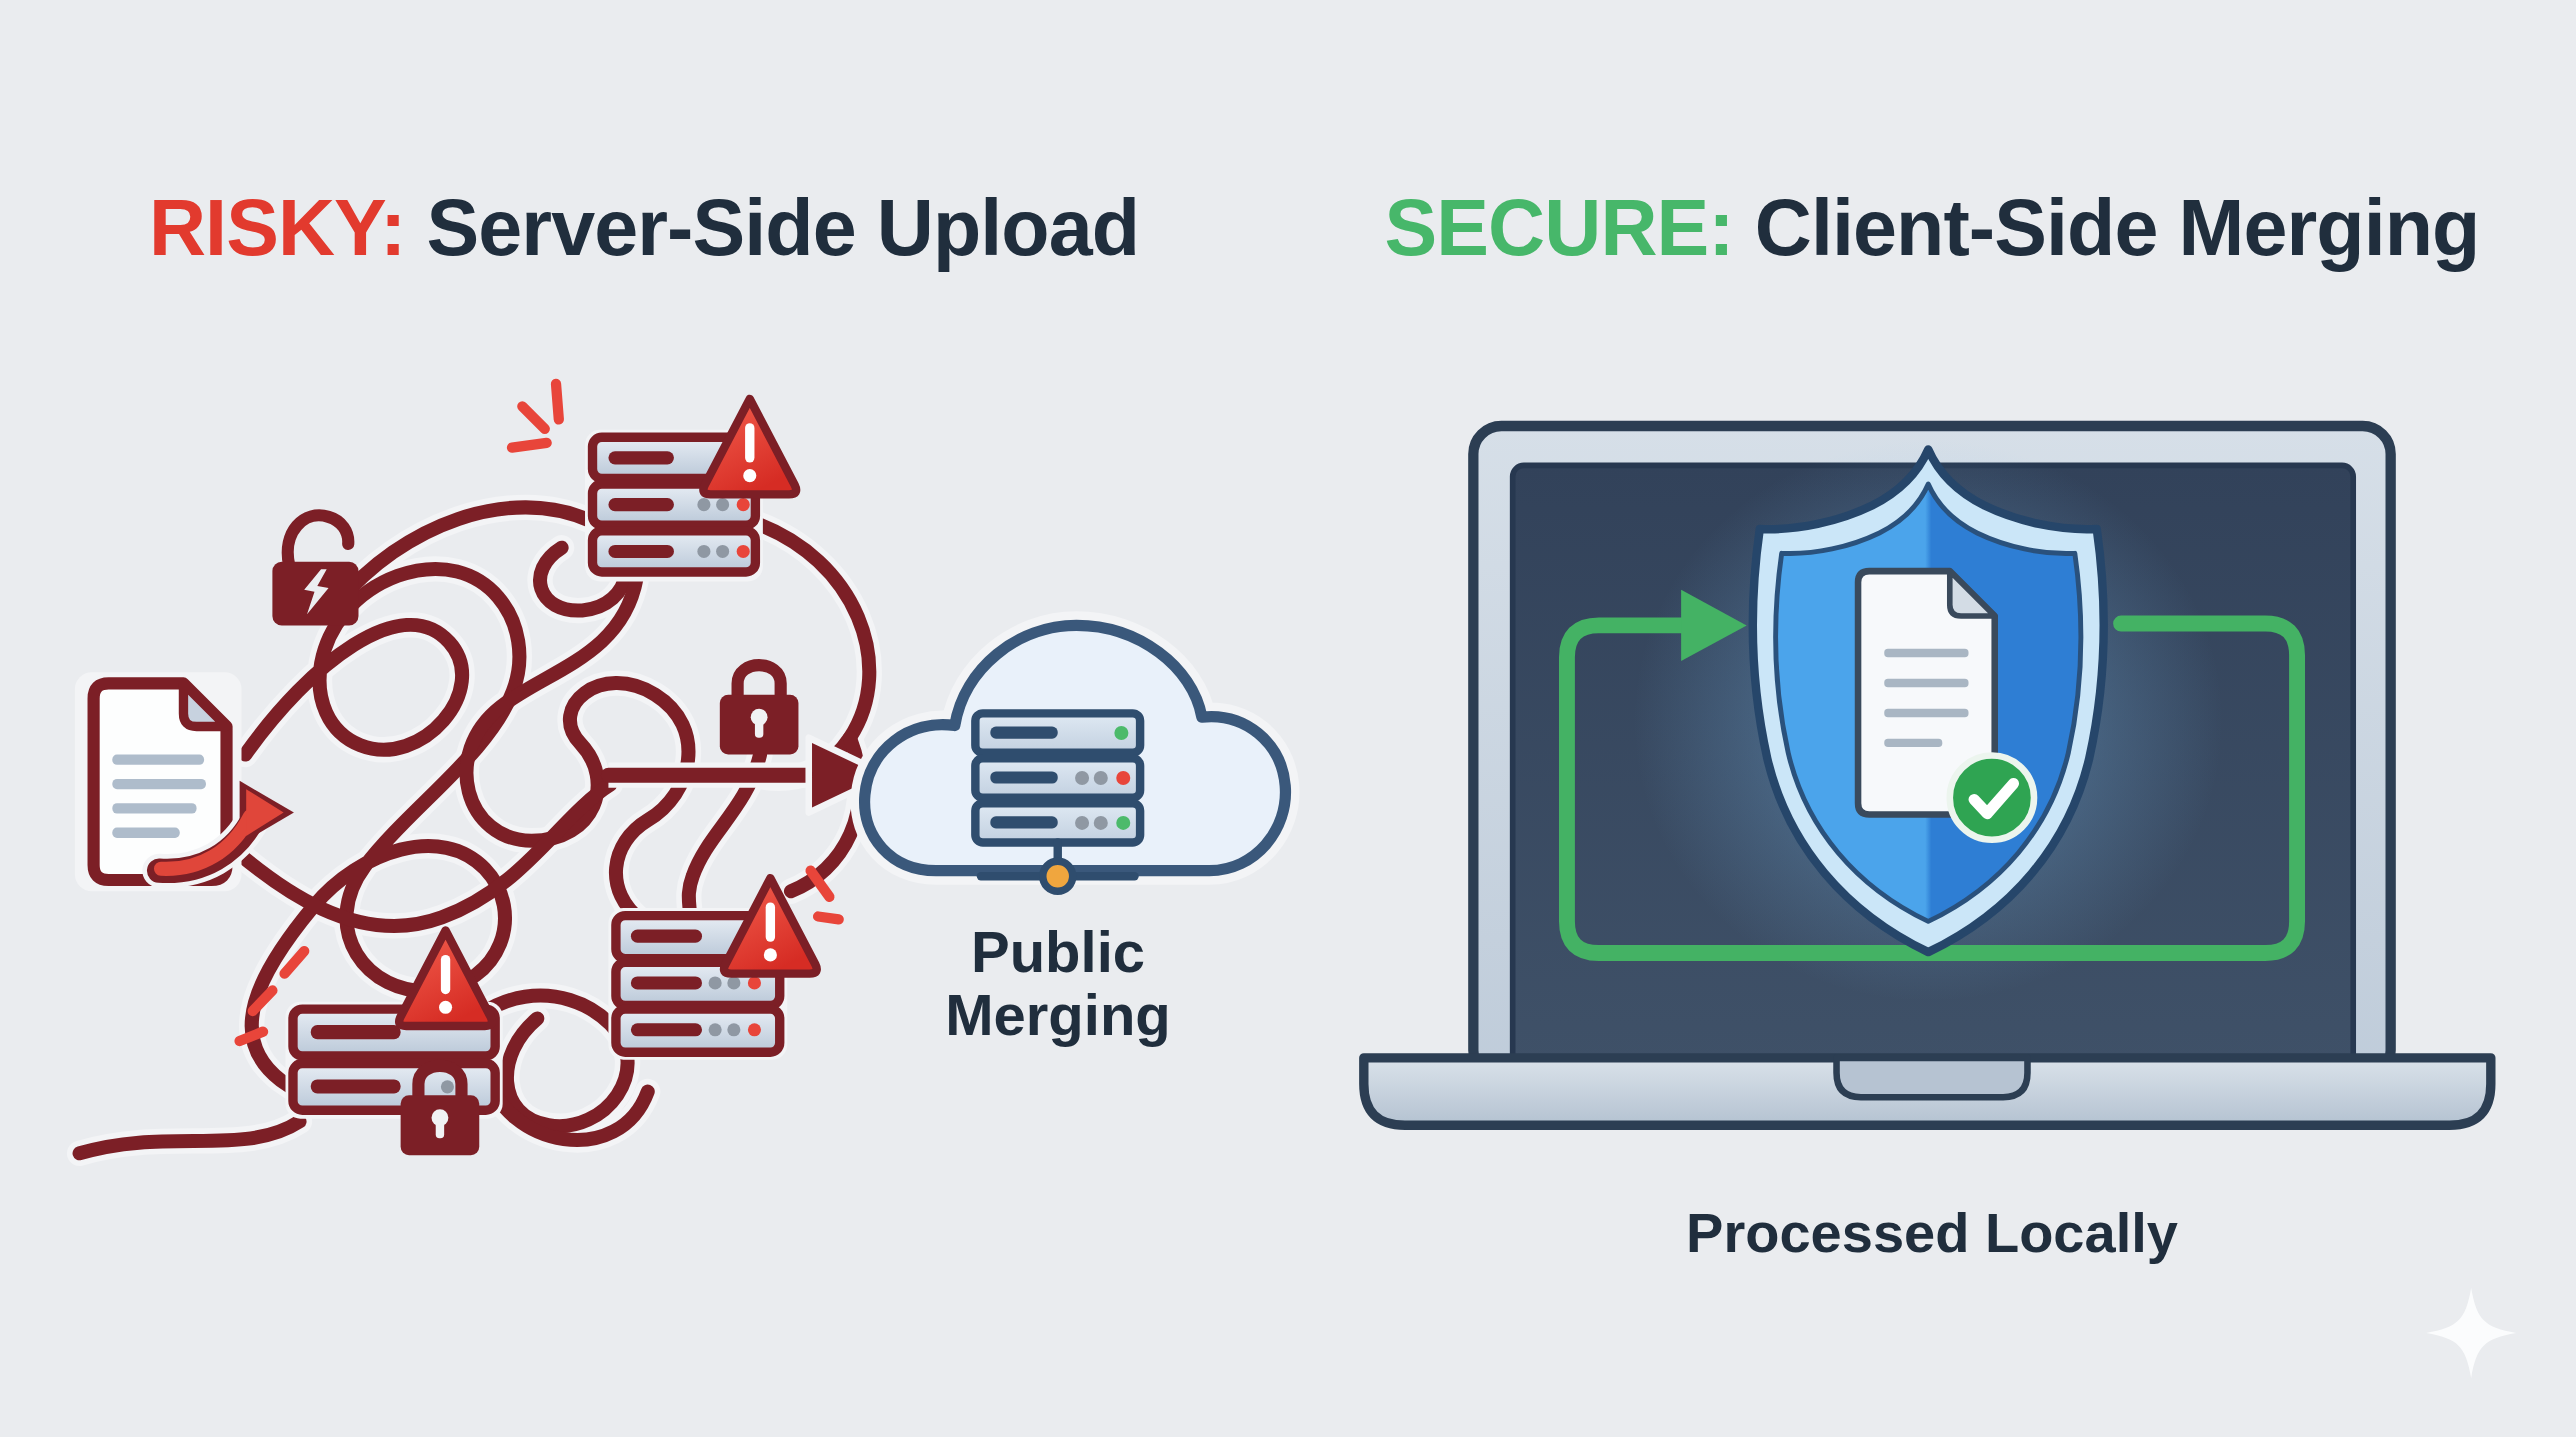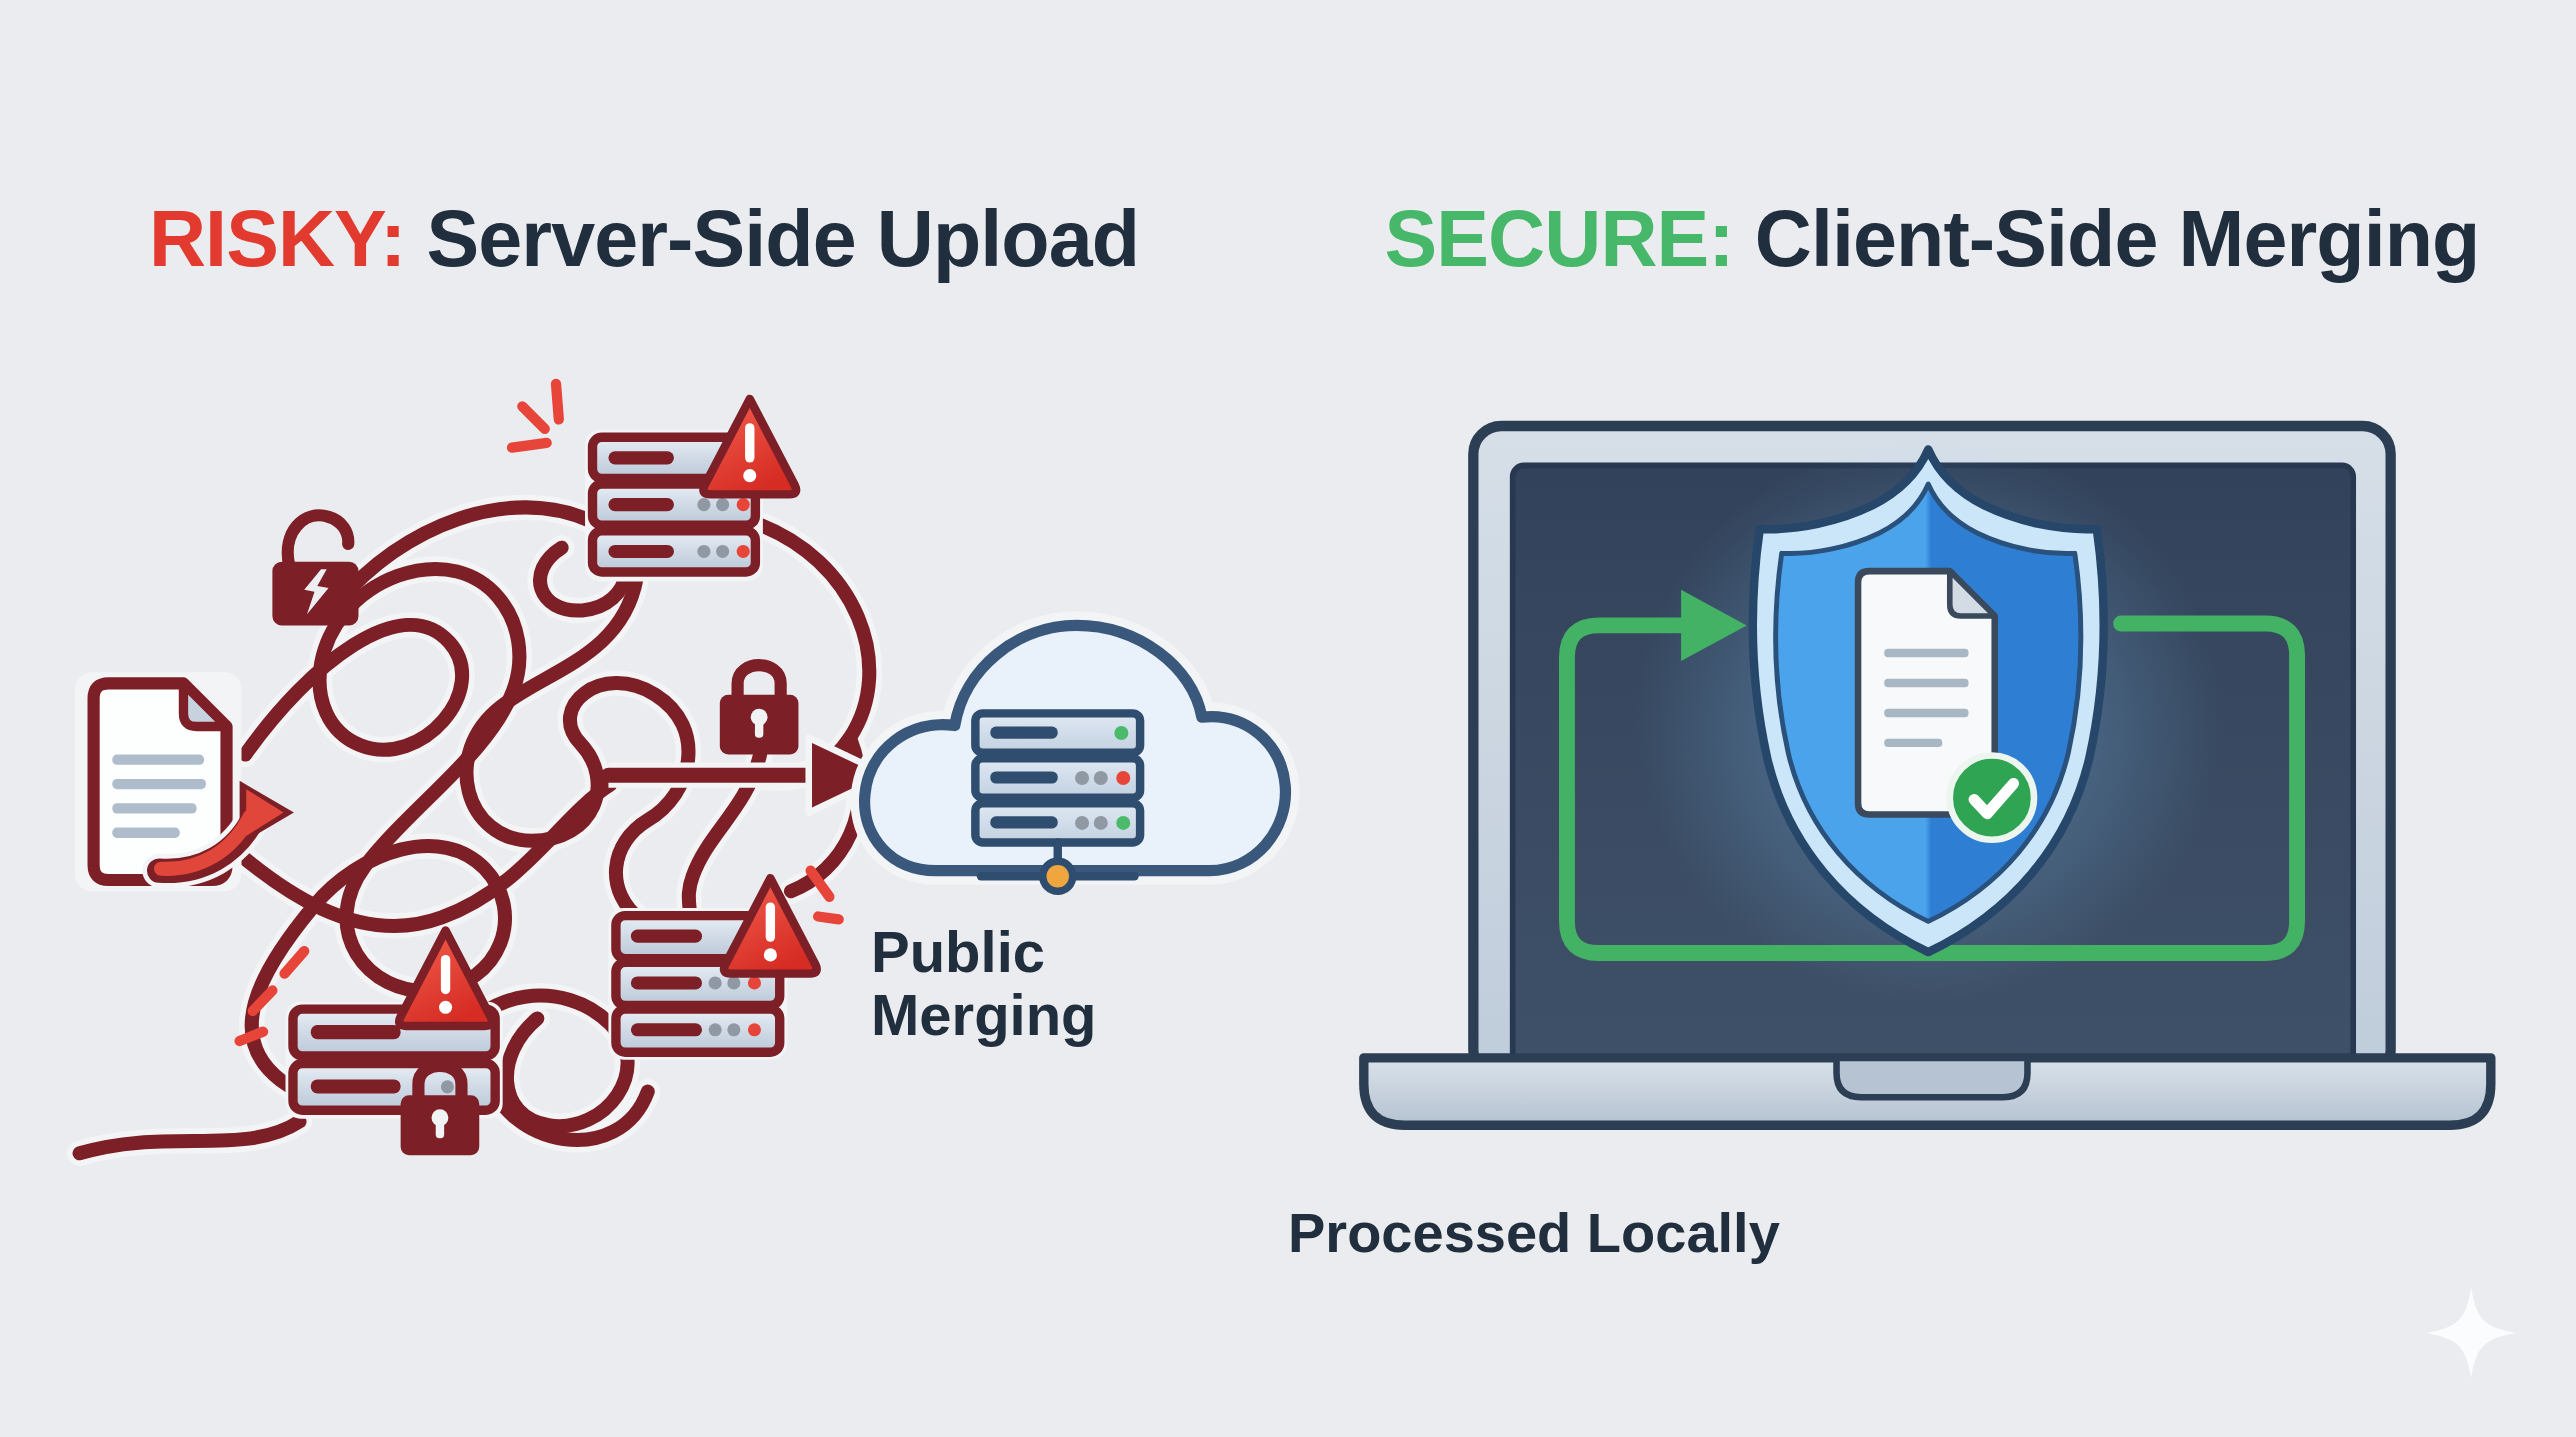--- a/index.html
+++ b/index.html
@@ -2,28 +2,28 @@
 <html style="--bg: #eaecef; --ink: #202e3d; --risky: #e23a2e; --secure: #47b76a; --maroon: #7c1f26; --red: #e8453a; --halo: #f3f4f6; --green: #44b264; --navy: #2c3e53; --cloud-stroke: #3a587b; --cloud-fill: #e9f1fa; --rack-stroke: #2f4d6e; --node-orange: #f0a63e; --dot-gray: #8f98a3; --dot-red: #e8453a; --dot-green: #4cba6b; --check-green: #2fa452; --shield-band: #cbe6f8; --shield-left: #4ba4eb; --shield-right: #2e7ed4; --sparkle: #fbfcfd;font-size:15px"><head>
 <meta charset="utf-8">
 <style>
   html,body{margin:0;padding:0;background:#dfe2e6;}
   #canvas{
     position:relative;width:2576px;height:1438px;overflow:hidden;
     background:var(--bg,#eaecef);
     font-family:"Liberation Sans",sans-serif;
   }
   .title{
-    position:absolute;top:193px;width:1288px;text-align:center;
+    position:absolute;top:182px;width:1288px;text-align:center;
     font-size:79px;font-weight:700;letter-spacing:-0.9px;
     color:var(--ink,#202e3d);white-space:nowrap;
   }
   .title .prefix-risky{color:var(--risky,#e23a2e);}
   .title .prefix-secure{color:var(--secure,#47b76a);}
   .caption{
-    position:absolute;font-weight:700;color:var(--ink,#202e3d);
+    position:absolute;text-align:center;font-weight:700;color:var(--ink,#202e3d);
   }
   #publicServerLabel{left:871px;top:921px;width:374px;font-size:58px;line-height:1.08;}
   #processedLabel{left:1288px;top:1200px;width:1288px;font-size:56px;}
   svg{position:absolute;left:0;top:0;}
   
   .tangle{fill:none;stroke-linecap:round;stroke-linejoin:round;}
   .t-halo{stroke:var(--halo,#f3f4f6);stroke-width:27px;}
   .t-main{stroke:var(--maroon,#7c1f26);stroke-width:15px;}
   .st-maroon{stroke:var(--maroon,#7c1f26);}
   .f-maroon{fill:var(--maroon,#7c1f26);}

